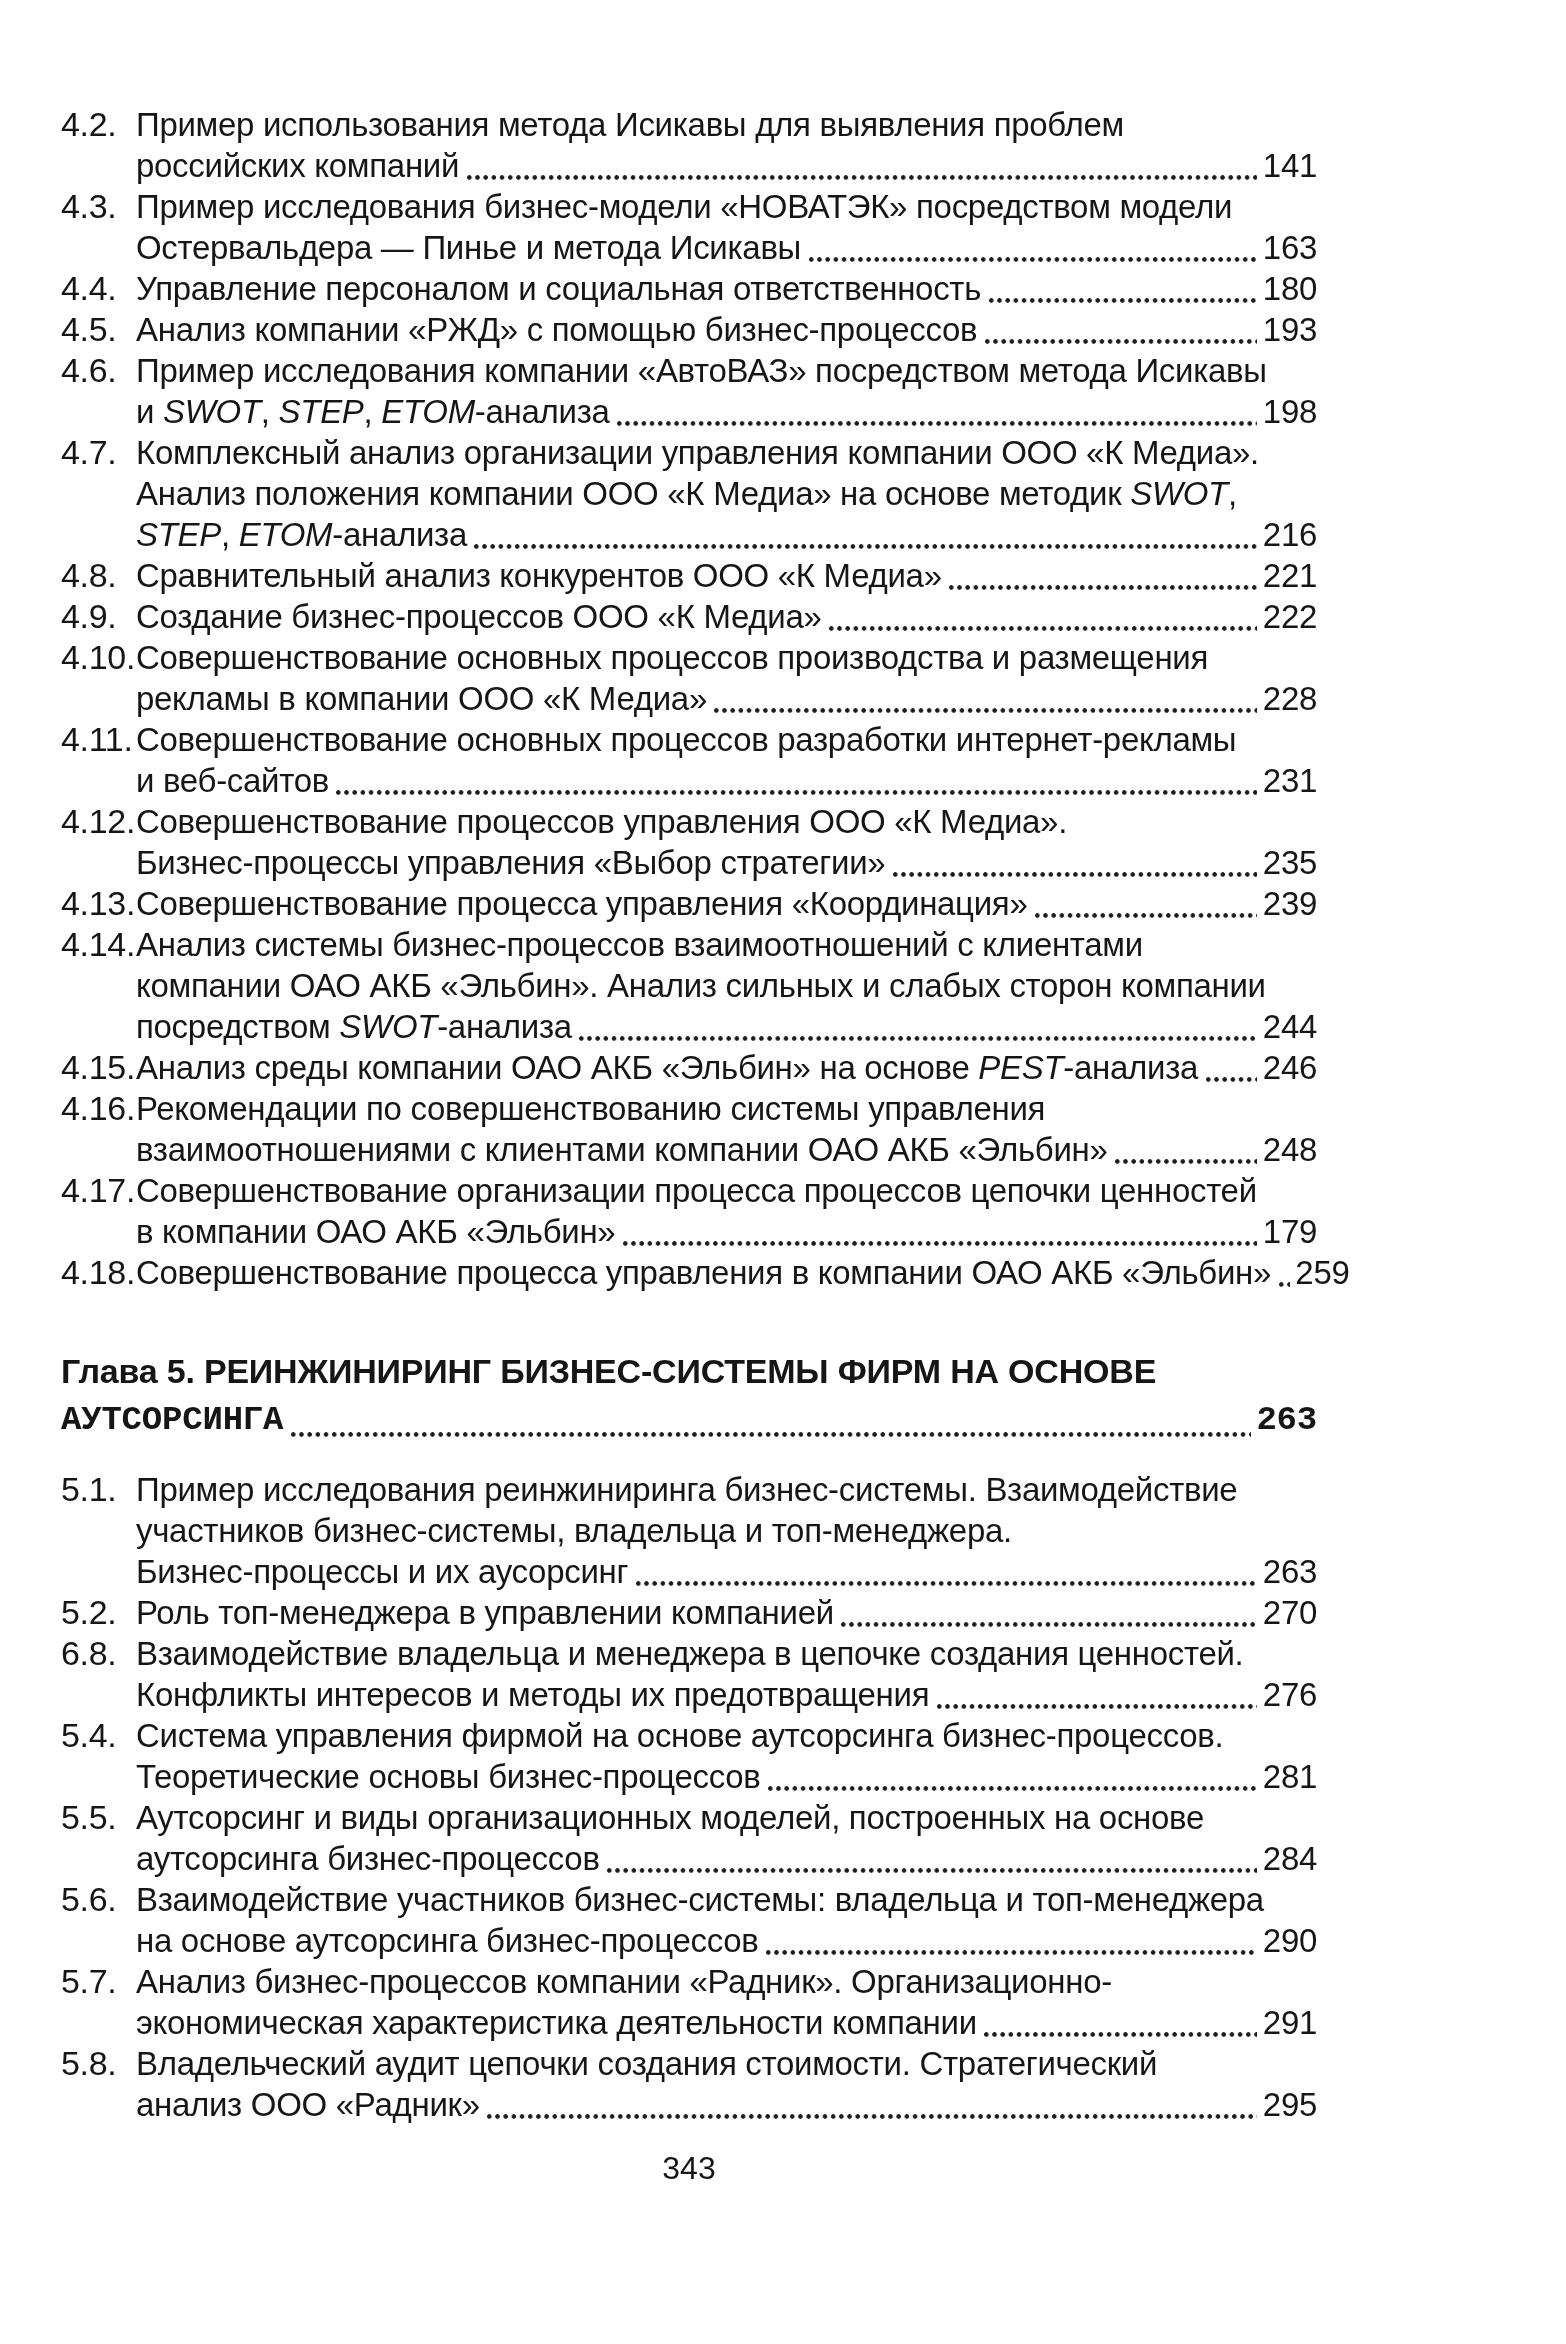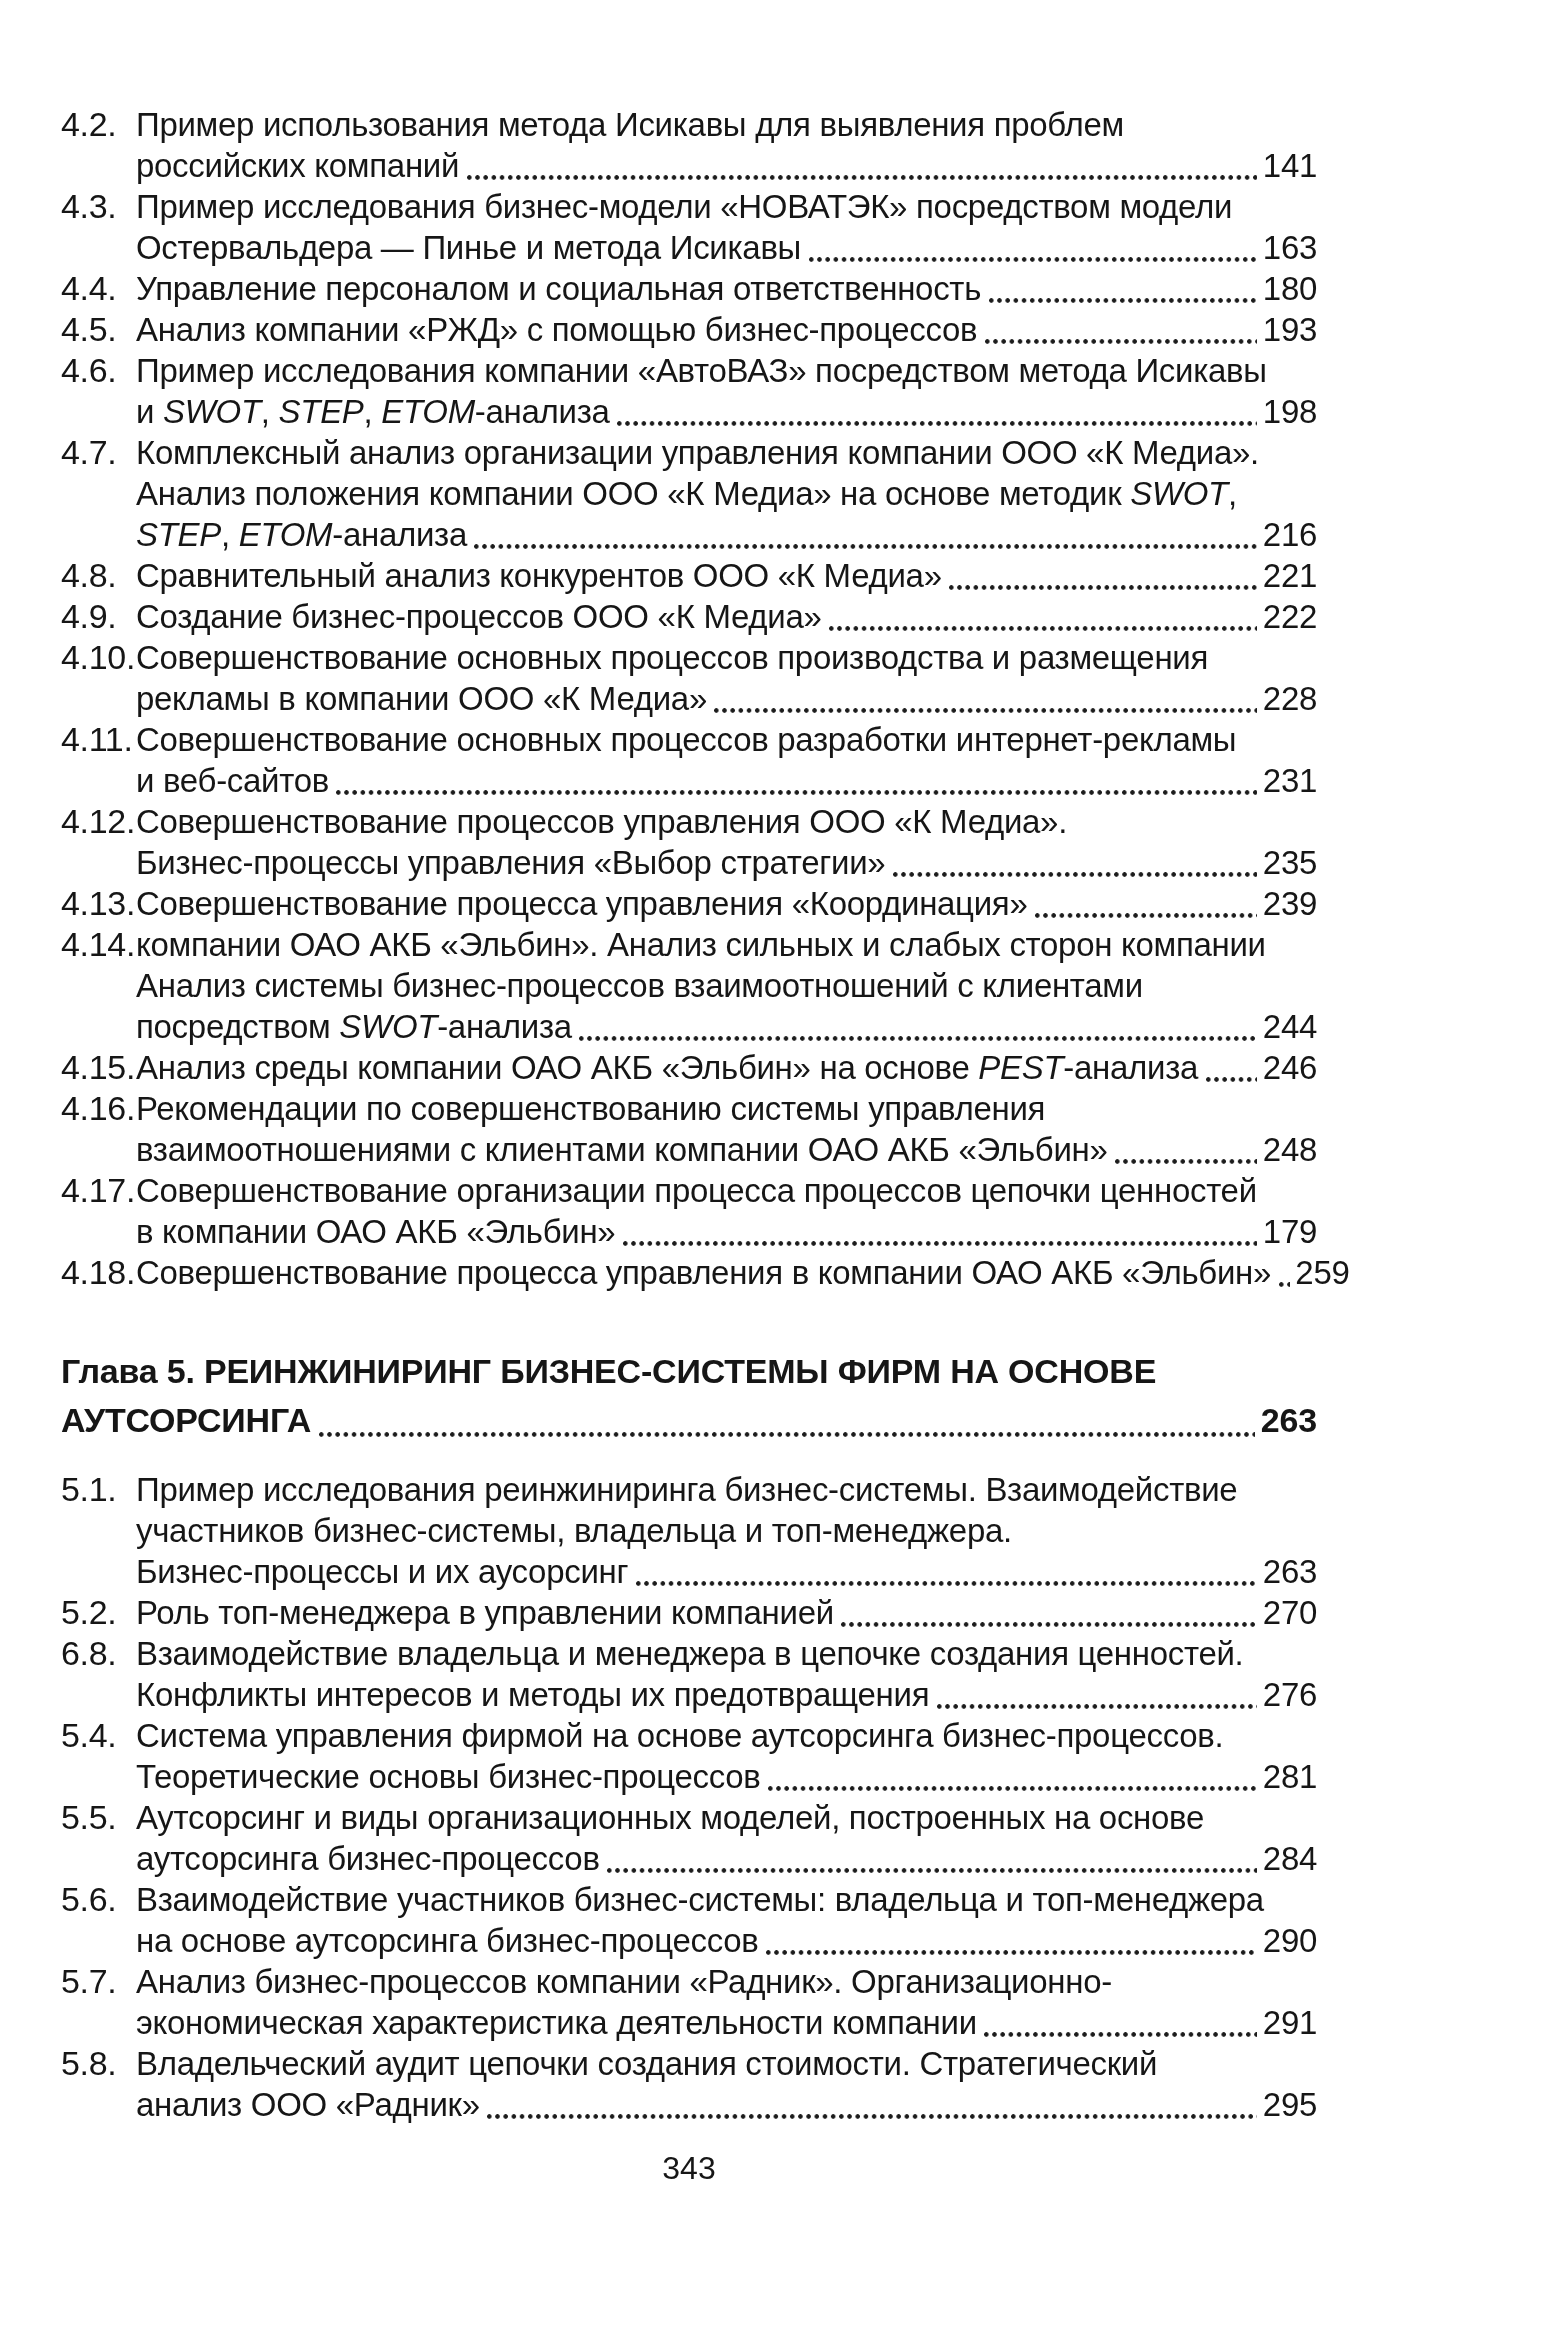--- a/index.html
+++ b/index.html
@@ -66,21 +66,21 @@
   .pnum { white-space: nowrap; }
   
   .ch5 { margin-top: 54px; }
   .chapter-heading {
     margin: 12px 0 24px 0;
     font-size: 34px;
     font-weight: bold;
     line-height: 49px;
     letter-spacing: -0.2px;
   }
-  .chapter-heading .h-line2-row { display: flex; }
+  .chapter-heading .h-line2-row { display: flex; font-family: Liberation Mono, monospace; }
   .chapter-heading .leader::after { bottom: 8.4px; }
   
   .footer {
     margin-top: 23px;
     text-align: center;
     font-size: 32px;
     line-height: 41px;
   }
 </style>
 </head>
@@ -226,22 +226,22 @@
               <span class="txt">Совершенствование процесса управления «Координация»</span>
               <span class="leader"></span>
               <span class="pnum">239</span>
             </div>
           </span>
   </div>
 
   <div class="entry">
     <span class="num">4.14.</span>
     <span class="content">
+            <div class="line"><span class="txt">Анализ системы бизнес-процессов взаимоотношений с клиентами</span></div>
             <div class="line"><span class="txt">компании ОАО АКБ «Эльбин». Анализ сильных и слабых сторон компании</span></div>
-            <div class="line"><span class="txt">Анализ системы бизнес-процессов взаимоотношений с клиентами</span></div>
             <div class="line last">
               <span class="txt">посредством <i>SWOT</i>-анализа</span>
               <span class="leader"></span>
               <span class="pnum">244</span>
             </div>
           </span>
   </div>
 
   <div class="entry">
     <span class="num">4.15.</span>

